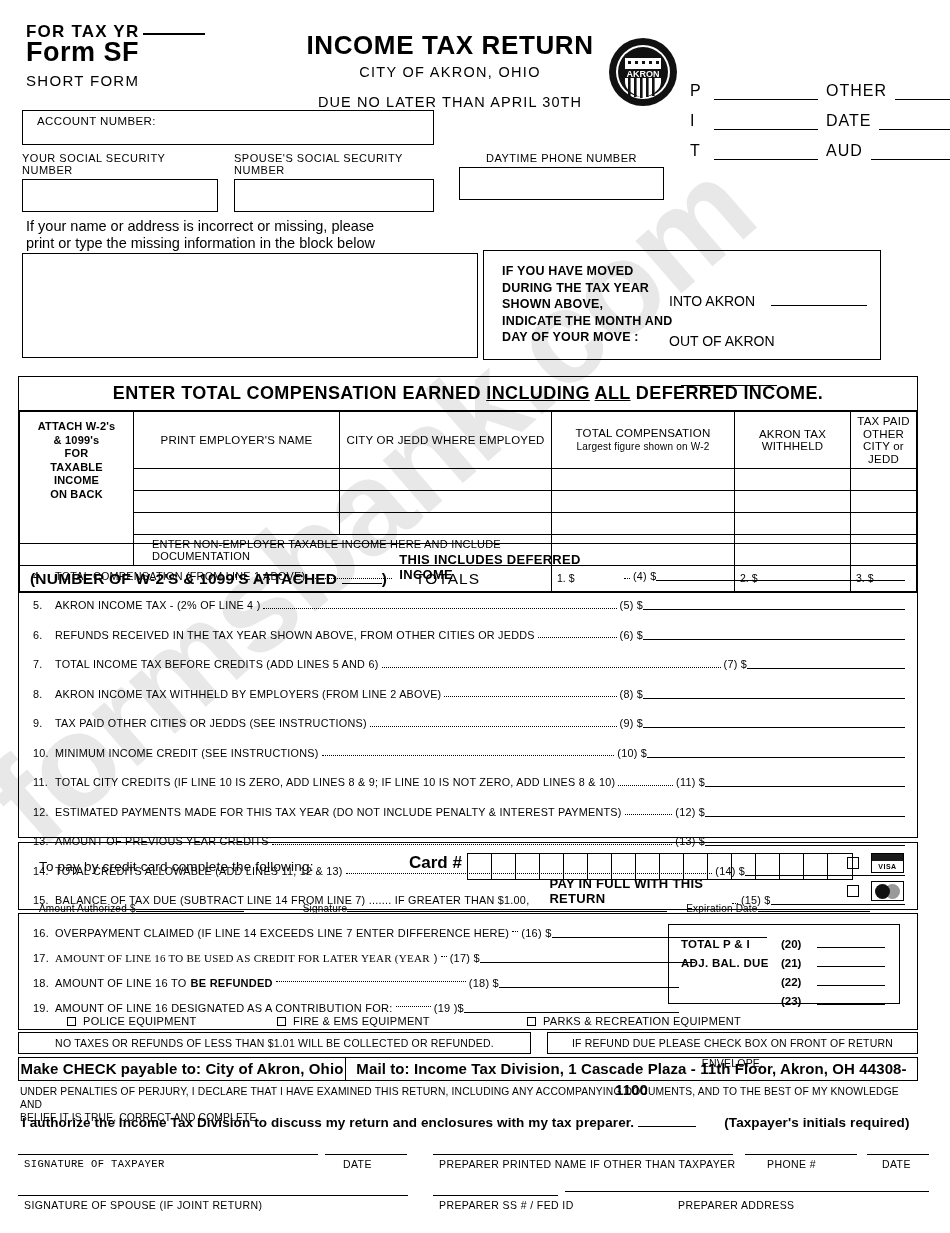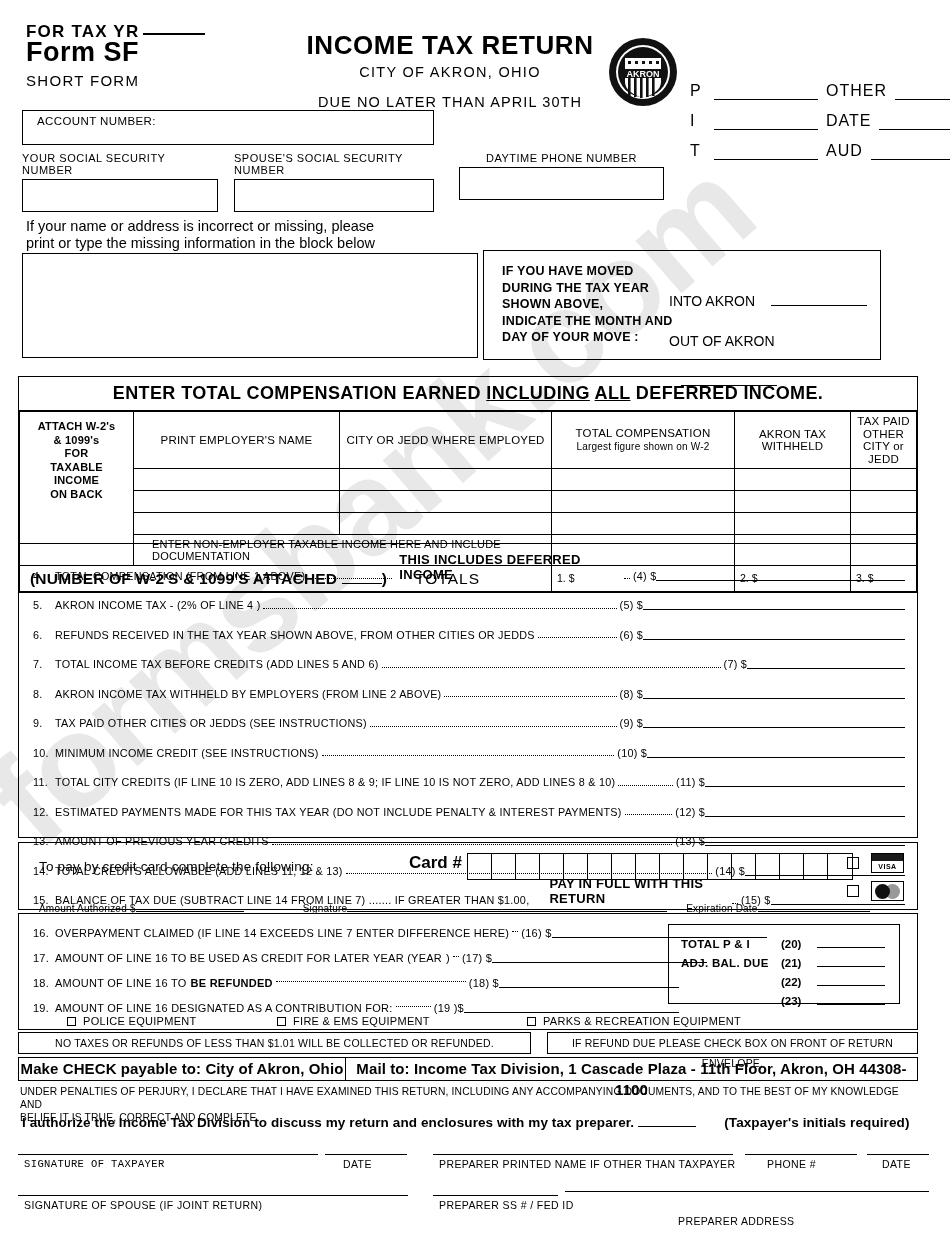--- a/index.html
+++ b/index.html
@@ -466,21 +466,21 @@
     <div id="lines2-container" style="padding-top:6px;">
           <div class="lrow2">
             <span class="n">16.</span>
             <span style="white-space: nowrap;">OVERPAYMENT CLAIMED (IF LINE 14 EXCEEDS LINE 7 ENTER DIFFERENCE HERE)</span>
             <span class="dots"></span>
             <span style="white-space: nowrap;">(16) $</span>
             <span class="amt" style="width: 215px; flex: 0 0 auto;"></span>
           </div>
           <div class="lrow2">
             <span class="n">17.</span>
-            <span style="white-space: nowrap;">AMOUNT OF LINE 16 TO BE  USED AS CREDIT FOR LATER YEAR (YEAR</span>
+            <span style="white-space: nowrap; font-family: Liberation Serif, serif;">AMOUNT OF LINE 16 TO BE  USED AS CREDIT FOR LATER YEAR (YEAR</span>
             <span class="ul" style="margin: 0px 2px;"></span>
             <span>)</span>
             <span class="dots"></span>
             <span style="white-space: nowrap;">(17) $</span>
             <span class="amt" style="width: 215px; flex: 0 0 auto;"></span>
           </div>
           <div class="lrow2">
             <span class="n">18.</span>
             <span style="white-space: nowrap;">AMOUNT OF LINE 16 TO</span>
             <span style="font-weight: bold; margin-left: 4px; white-space: nowrap;">BE REFUNDED</span>
@@ -567,17 +567,17 @@
     <div class="siglbl" style="left:421px; top:10px;">PREPARER  PRINTED NAME IF OTHER THAN TAXPAYER</div>
     <div class="siglbl" style="left:749px; top:10px;">PHONE #</div>
     <div class="siglbl" style="left:864px; top:10px;">DATE</div>
 
     <div class="sigline" style="left:0px;   top:47px; width:390px;"></div>
     <div class="sigline" style="left:415px; top:47px; width:125px;"></div>
     <div class="sigline" style="left:547px; top:43px; width:364px;"></div>
 
     <div class="siglbl" style="left:6px;   top:51px;">SIGNATURE OF SPOUSE (IF JOINT RETURN)</div>
     <div class="siglbl" style="left:421px; top:51px;">PREPARER   SS # / FED ID</div>
-    <div class="siglbl" style="left:660px; top:67px;">PREPARER ADDRESS</div>
+    <div class="siglbl" style="left:660px; top:51px;">PREPARER ADDRESS</div>
   </div>
 
   </div>
 </div>
 
 </body></html>

